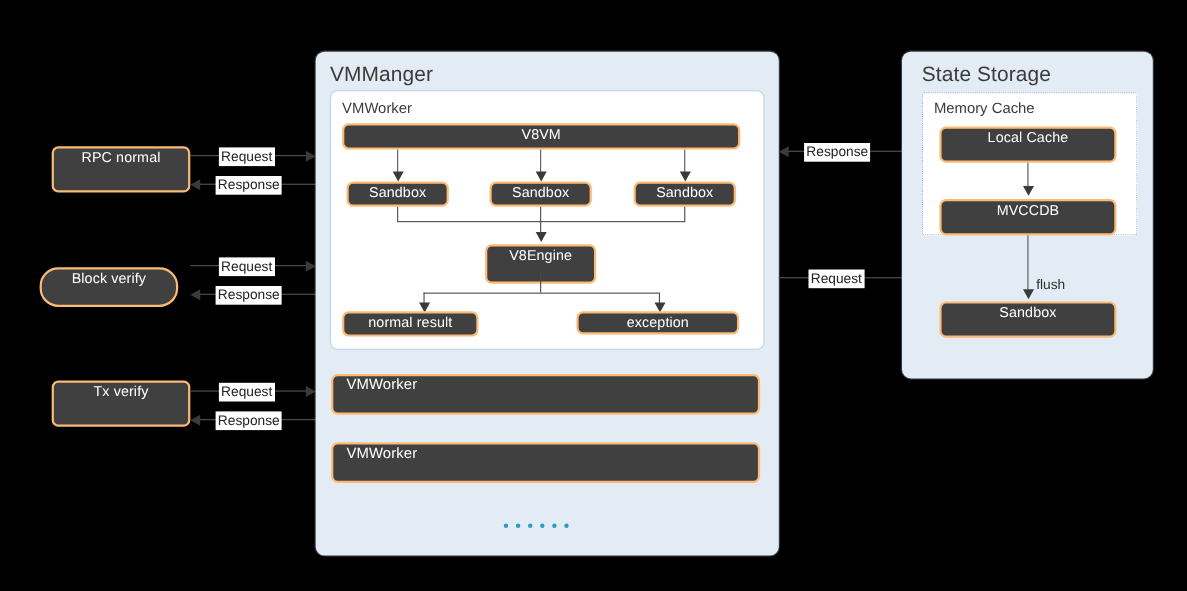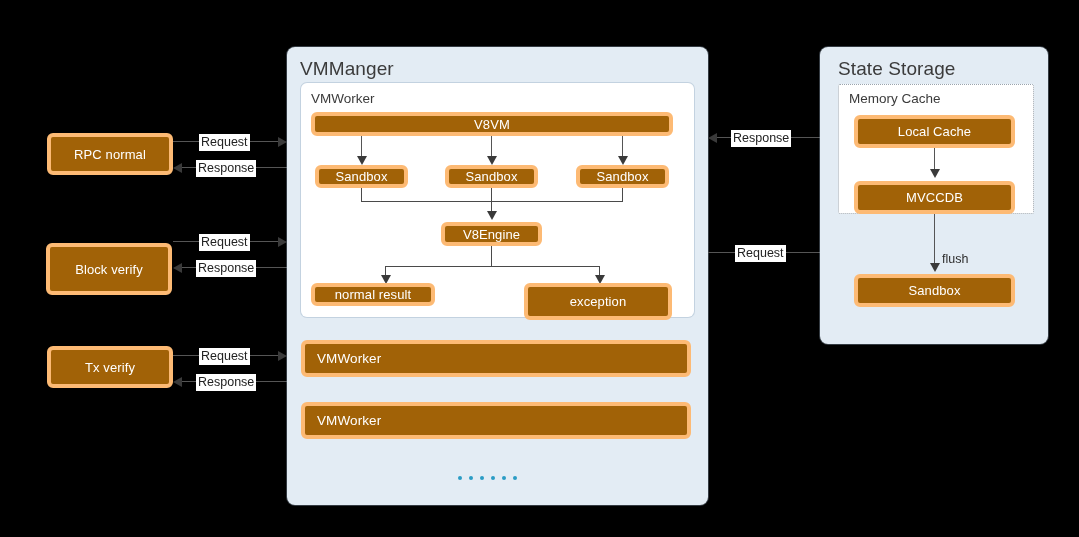--- a/index.html
+++ b/index.html
@@ -54,26 +54,26 @@
   }
   .sub-title {
     position: absolute;
     font-size: 13.5px;
     color: #3b3b3b;
     white-space: nowrap;
   }
 
   
   .node {
-    background: #a16207;
-    border: 4px solid #fdba74;
+    background: #404040;
+    border: 2px solid #fdba74;
     border-radius: 6px;
     color: #ffffff;
     display: flex;
-    align-items: center;
+    align-items: flex-start;
     justify-content: center;
     font-size: 13px;
     white-space: nowrap;
     letter-spacing: 0.1px;
   }
   .node.left-align {
     justify-content: flex-start;
     padding-left: 12px;
     font-size: 13.5px;
   }
@@ -139,21 +139,21 @@
   </div>
 
   <div class="abs hline" style="left:173px; top:141px; width:111px;"></div>
   <div class="abs arrow-right" style="left:278px; top:137px;"></div>
   <div class="edge-label" style="left:199px; top:134px;">Request</div>
 
   <div class="abs hline" style="left:178px; top:167px; width:110px;"></div>
   <div class="abs arrow-left" style="left:173px; top:163px;"></div>
   <div class="edge-label" style="left:196px; top:160px;">Response</div>
 
-  <div class="abs node" style="left:46px; top:243px; width:126px; height:52px;">
+  <div class="abs node" style="left:36px; top:243px; width:126px; height:36px;border-radius:17px;">
     <span>Block verify</span>
   </div>
   <div class="abs hline" style="left:173px; top:241px; width:111px;"></div>
   <div class="abs arrow-right" style="left:278px; top:237px;"></div>
   <div class="edge-label" style="left:199px; top:234px;">Request</div>
   <div class="abs hline" style="left:178px; top:267px; width:110px;"></div>
   <div class="abs arrow-left" style="left:173px; top:263px;"></div>
   <div class="edge-label" style="left:196px; top:260px;">Response</div>
 
   <div class="abs node" style="left:47px; top:346px; width:126px; height:42px;">
@@ -196,35 +196,35 @@
   <div class="abs node" style="left:576px; top:165px; width:93px; height:23px;">
     <span>Sandbox</span>
   </div>
 
   <div class="abs vline-dk" style="left:361px; top:188px; height:13px;"></div>
   <div class="abs vline-dk" style="left:622px; top:188px; height:13px;"></div>
   <div class="abs hline-dk" style="left:361px; top:201px; width:262px;"></div>
   <div class="abs vline-dk" style="left:491px; top:188px; height:25px;"></div>
   <div class="abs arrow-down" style="left:487px; top:211px;"></div>
 
-  <div class="abs node" style="left:441px; top:222px; width:101px; height:24px;">
+  <div class="abs node" style="left:441px; top:222px; width:101px; height:36px;">
     <span>V8Engine</span>
   </div>
 
   <div class="abs vline-dk" style="left:491px; top:246px; height:20px;"></div>
   <div class="abs hline-dk" style="left:385px; top:266px; width:214px;"></div>
   <div class="abs vline-dk" style="left:385px; top:266px; height:11px;"></div>
   <div class="abs arrow-down" style="left:381px; top:275px;"></div>
   <div class="abs vline-dk" style="left:599px; top:266px; height:11px;"></div>
   <div class="abs arrow-down" style="left:595px; top:275px;"></div>
 
   <div class="abs node" style="left:311px; top:283px; width:124px; height:23px;">
     <span>normal result</span>
   </div>
-  <div class="abs node" style="left:524px; top:283px; width:148px; height:37px;">
+  <div class="abs node" style="left:524px; top:283px; width:148px; height:21px;">
     <span>exception</span>
   </div>
 
   <div class="abs node left-align" style="left:301px; top:340px; width:390px; height:37px;">
     <span>VMWorker</span>
   </div>
   <div class="abs node left-align" style="left:301px; top:402px; width:390px; height:37px;">
     <span>VMWorker</span>
   </div>
 

